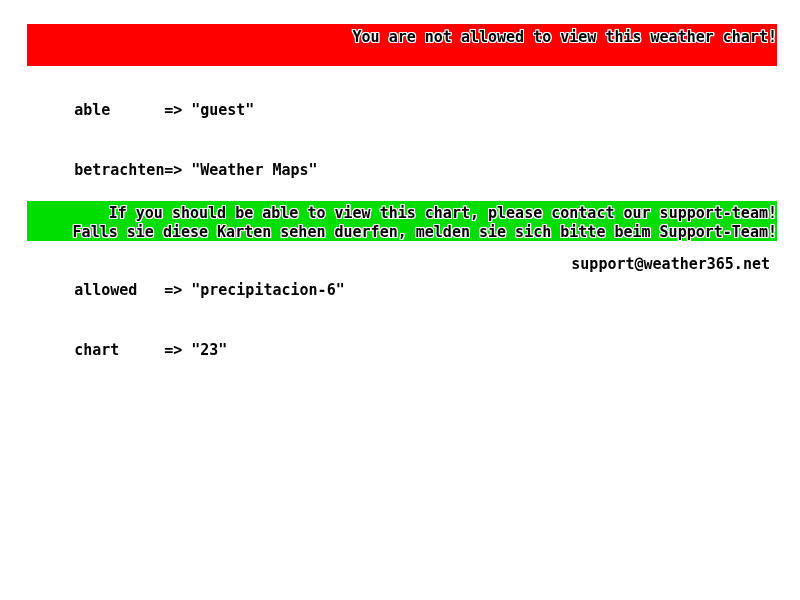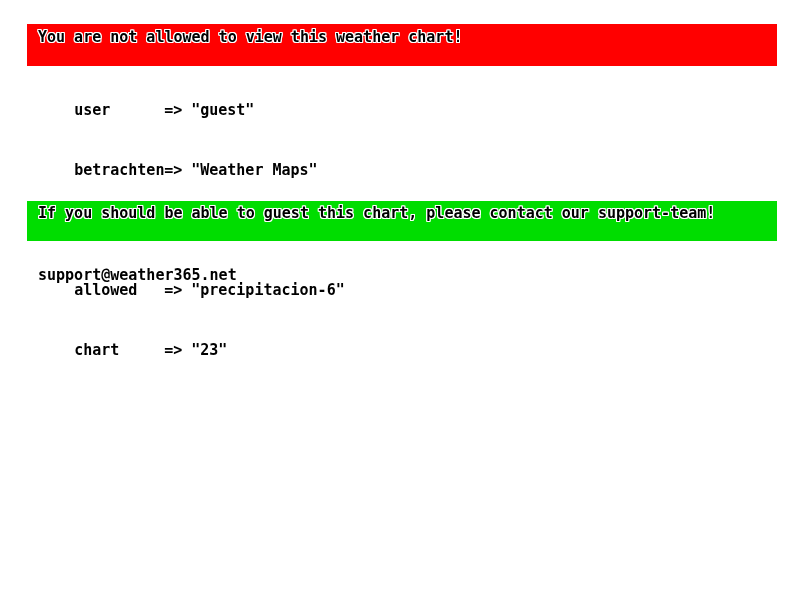--- a/index.html
+++ b/index.html
@@ -23,20 +23,21 @@
   }
   .banner .banner-line {
     line-height: 19px;
     white-space: pre;
     
     text-shadow:
       1px 0 0 #ffffff, -1px 0 0 #ffffff,
       0 1px 0 #ffffff, 0 -1px 0 #ffffff,
       1px 1px 0 #ffffff, -1px -1px 0 #ffffff,
       1px -1px 0 #ffffff, -1px 1px 0 #ffffff;
+    text-align: right;
   }
   .banner-error {
     top: 24px;
     height: 42px;
     background: #ff0000;
     padding-top: 4px;
   }
   .banner-info {
     top: 201px;
     height: 40px;
@@ -56,54 +57,55 @@
     display: inline-block;
     width: 90px; 
   }
   .kv-arrow {
     display: inline-block;
     margin-right: 9px; 
   }
   .footer-row {
     position: absolute;
     left: 27px;
-    top: 265px;
+    top: 254px;
     width: 750px;
     box-sizing: border-box;
     padding: 0 7px 0 11px;
     display: flex;
-    justify-content: space-between;
+    justify-content: flex-end;
     line-height: 20px;
     white-space: pre;
   }
 </style>
 </head>
 <body>
 
 <div class="banner banner-error">
   <div class="banner-line">You are not allowed to view this weather chart!</div>
 </div>
 
 <div class="kv-block">
   <div class="kv-row">
-    <span class="kv-key">user</span><span class="kv-arrow">=&gt;</span><span class="kv-value">"guest"</span>
+    <span class="kv-key">able</span><span class="kv-arrow">=&gt;</span><span class="kv-value">"guest"</span>
   </div>
   <div class="kv-row">
     <span class="kv-key">betrachten</span><span class="kv-arrow">=&gt;</span><span class="kv-value">"Weather Maps"</span>
   </div>
   <div class="kv-row">
     <span class="kv-key">map</span><span class="kv-arrow">=&gt;</span><span class="kv-value">"0024"</span>
   </div>
   <div class="kv-row">
     <span class="kv-key">allowed</span><span class="kv-arrow">=&gt;</span><span class="kv-value">"precipitacion-6"</span>
   </div>
   <div class="kv-row">
     <span class="kv-key">chart</span><span class="kv-arrow">=&gt;</span><span class="kv-value">"23"</span>
   </div>
 </div>
 
 <div class="banner banner-info">
-  <div class="banner-line">If you should be able to guest this chart, please contact our support-team!</div>
+  <div class="banner-line">If you should be able to view this chart, please contact our support-team!</div>
+  <div class="banner-line">Falls sie diese Karten sehen duerfen, melden sie sich bitte beim Support-Team!</div>
 </div>
 
 <div class="footer-row">
   <span>support@weather365.net</span>
 </div>
 
 </body></html>

